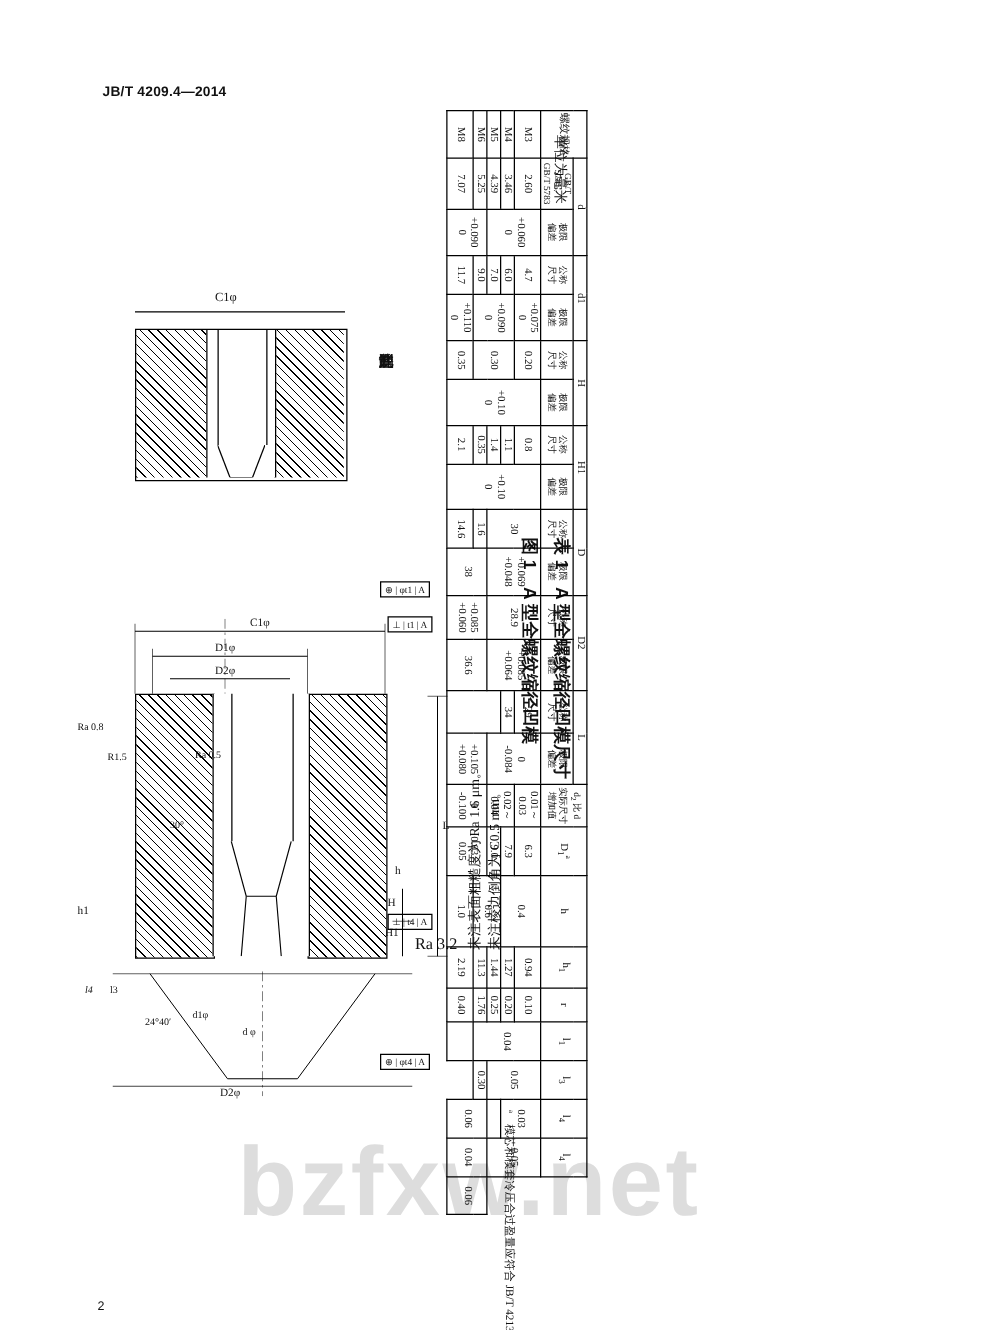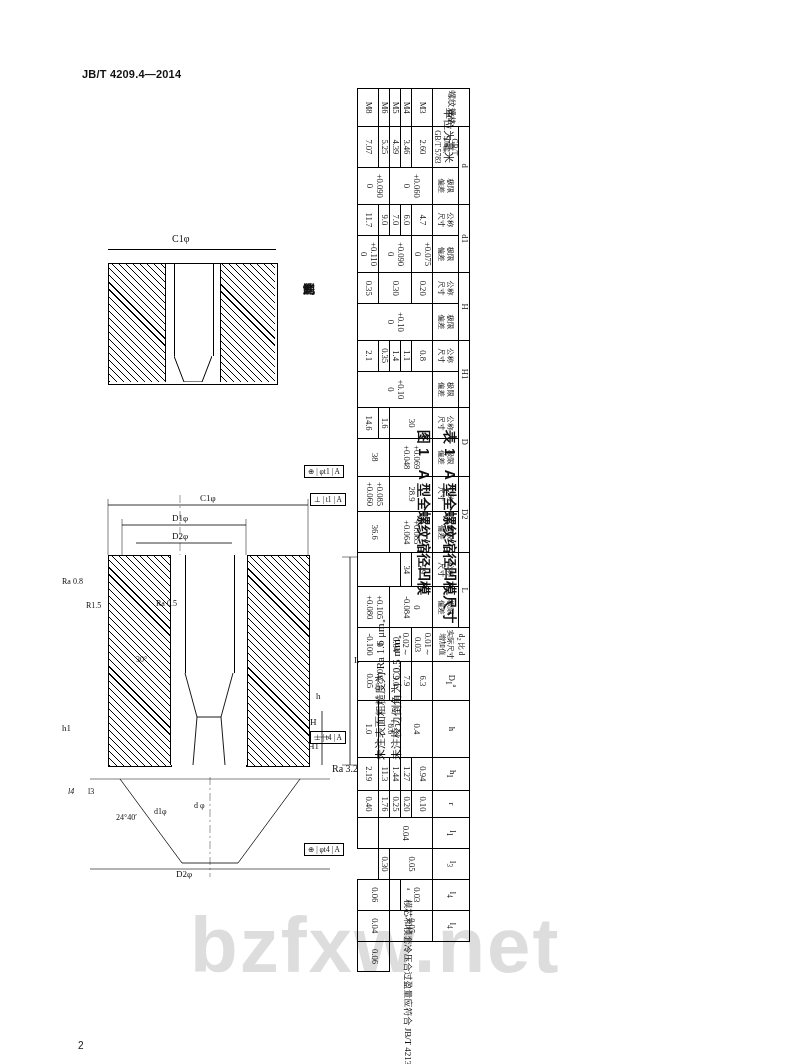--- a/index.html
+++ b/index.html
@@ -202,38 +202,38 @@
       <svg width="240" height="100">
         <line x1="30" y1="2" x2="92" y2="86" stroke="#000" stroke-width="0.8"></line>
         <line x1="210" y1="2" x2="148" y2="86" stroke="#000" stroke-width="0.8"></line>
         <line x1="92" y1="86" x2="148" y2="86" stroke="#000" stroke-width="0.8"></line>
         <line x1="0" y1="2" x2="240" y2="2" stroke="#000" stroke-width="0.5"></line>
         <line x1="0" y1="92" x2="240" y2="92" stroke="#000" stroke-width="0.6"></line>
         <line x1="120" y1="0" x2="120" y2="100" stroke="#000" stroke-width="0.4" stroke-dasharray="8 3 2 3"></line>
       </svg>
       <div class="lbl" style="left:86px;top:92px;">D2φ</div>
       <div class="lbl-s" style="left:64px;top:30px;">d1φ</div>
-      <div class="lbl-s" style="left:104px;top:24px;text-align:right;">d φ</div>
+      <div class="lbl-s" style="left:104px;top:44px;text-align:right;">d φ</div>
       <div class="lbl-s" style="left:-22px;top:10px;font-style:italic;">l4</div>
       <div class="lbl-s" style="left:-2px;top:10px;">l3</div>
     </div>
 
     <div style="position:absolute;left:244px;top:-30px;border:0.8px solid #000;font-size:7.5px;padding:1px 3px;">
       <span>⊕ | φt1 | A</span>
     </div>
     <div style="position:absolute;left:250px;top:-2px;border:0.8px solid #000;font-size:7.5px;padding:1px 3px;">
       <span>⊥ | t1 | A</span>
     </div>
     <div style="position:absolute;left:244px;top:348px;border:0.8px solid #000;font-size:7.5px;padding:1px 3px;">
       <span>⊕ | φt4 | A</span>
     </div>
     <div style="position:absolute;left:250px;top:236px;border:0.8px solid #000;font-size:7.5px;padding:1px 3px;">
       <span>⊥ | t4 | A</span>
     </div>
-    <div style="position:absolute;left:272px;top:268px;font-size:10px;">Ra 3.2</div>
+    <div style="position:absolute;left:272px;top:252px;font-size:13px;">Ra 3.2</div>
   </div>
 
   <div class="notes">
     <div class="rot90" style="position:absolute;left:0;top:0;">
       <div class="nline">未注表面粗糙度为 Ra 1.6 μm。</div>
     </div>
     <div class="rot90" style="position:absolute;left:16px;top:0;">
       <div class="nline">未注棱边倒角为 C0.5 mm。</div>
     </div>
   </div>

